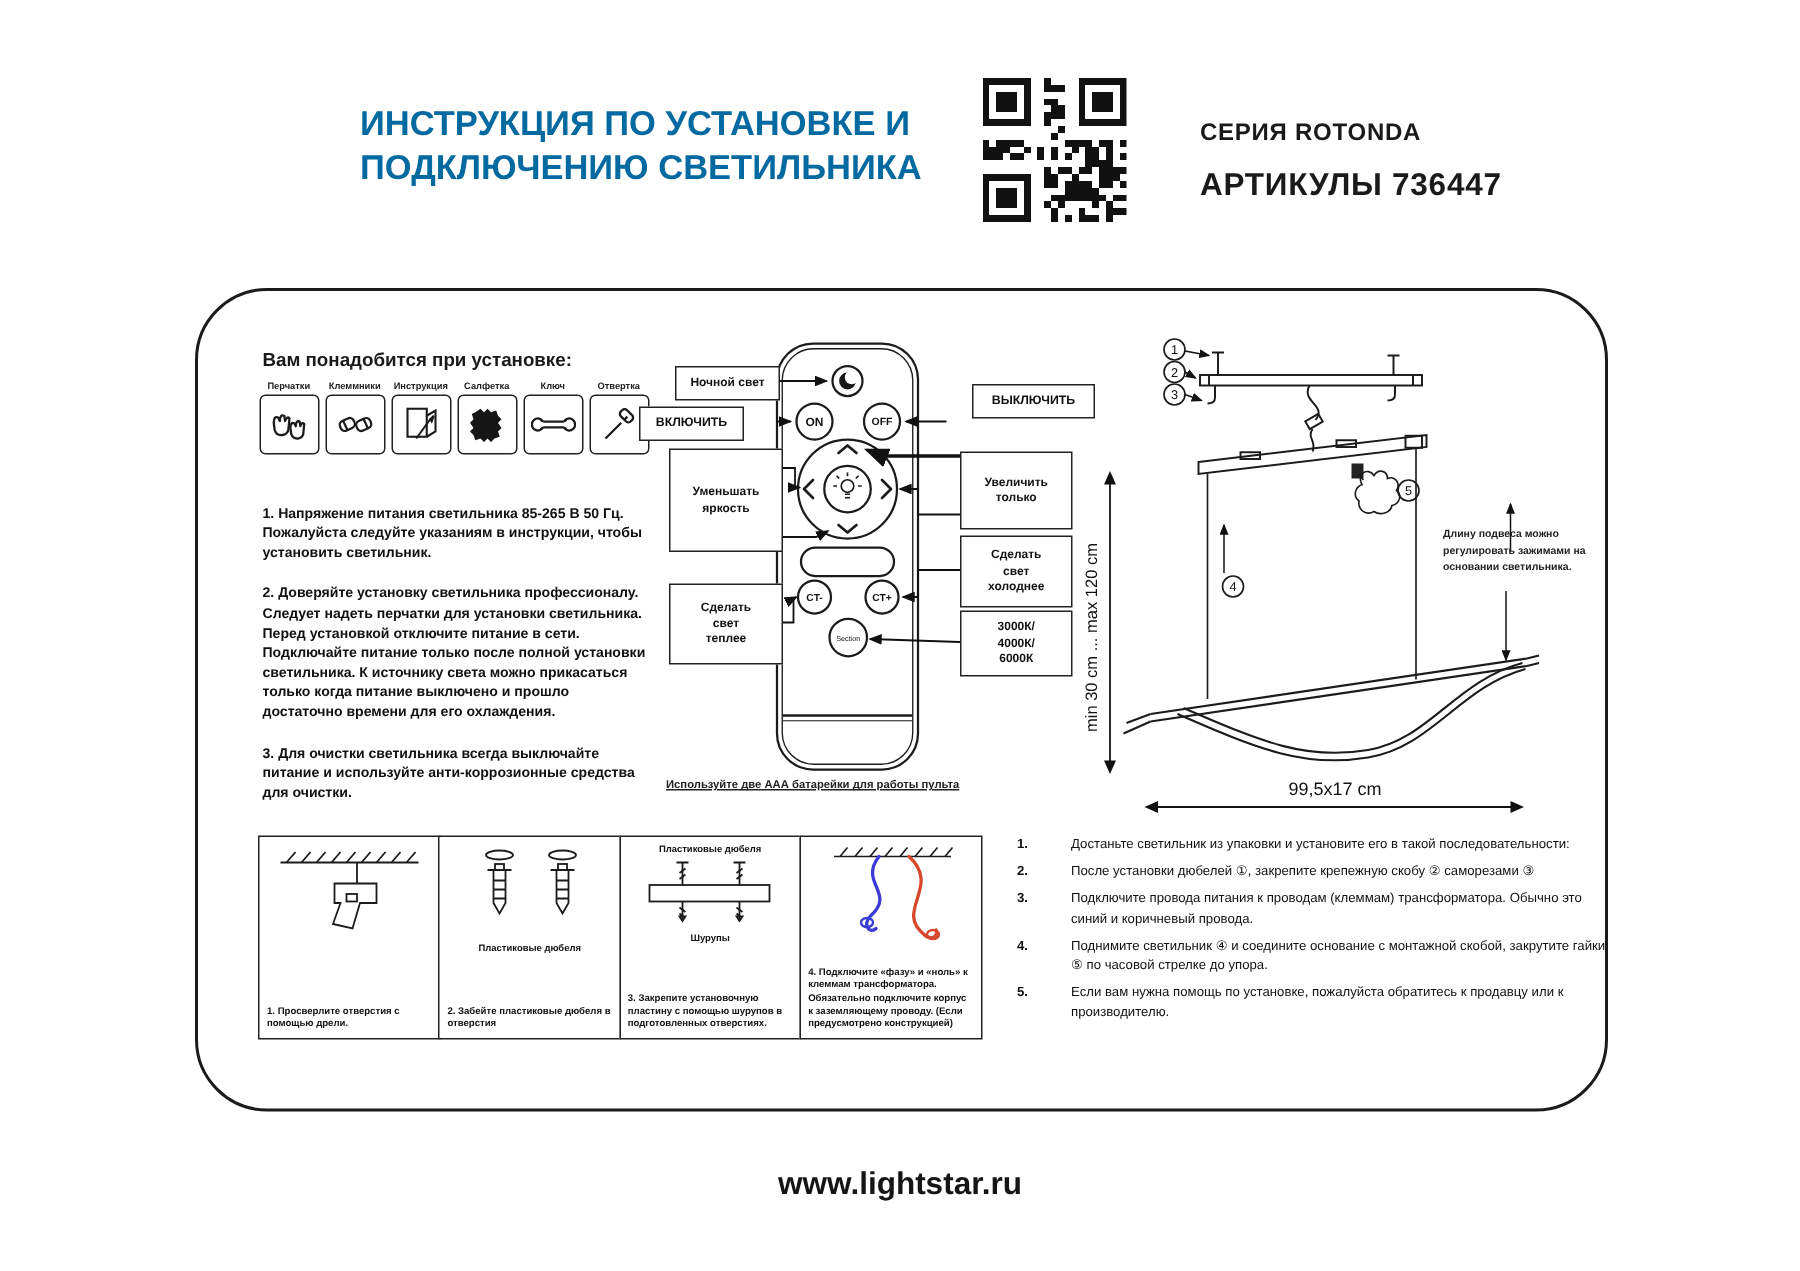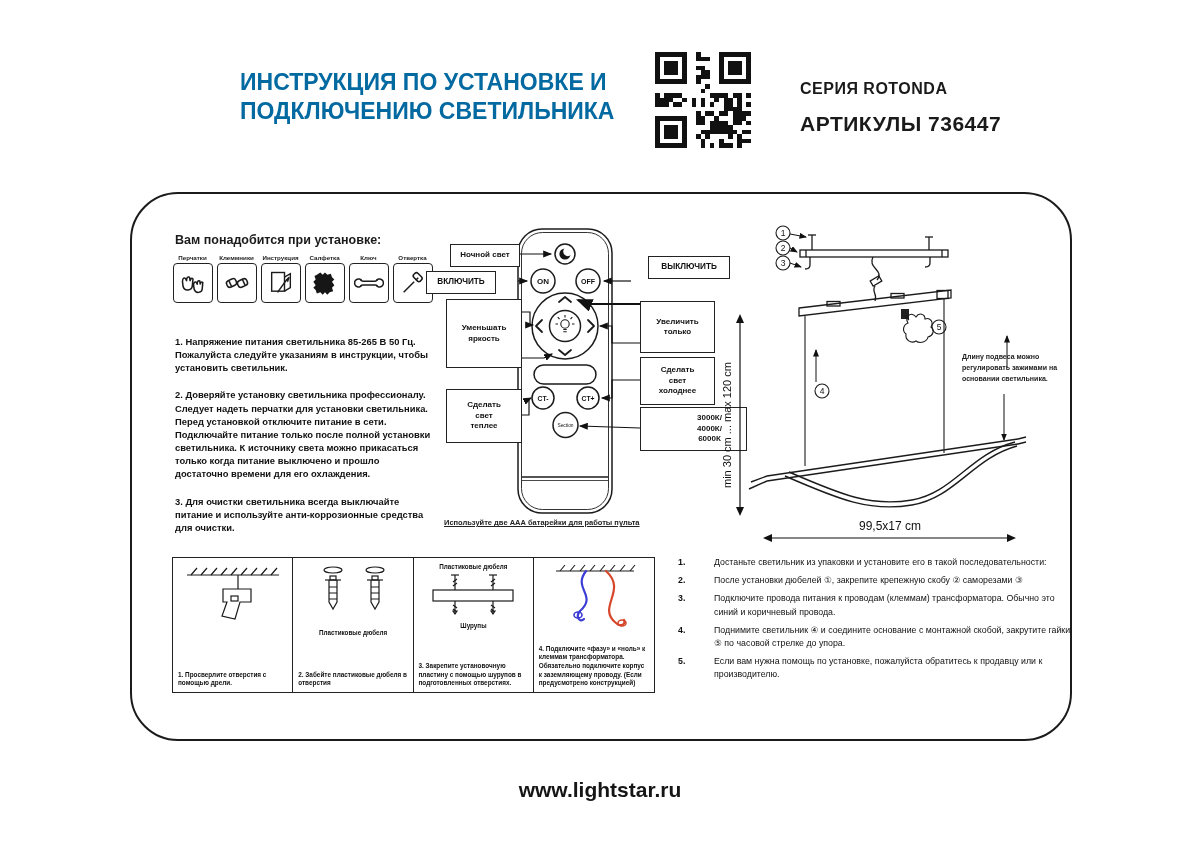--- a/index.html
+++ b/index.html
@@ -35,21 +35,21 @@
   .box-on{left:426px;top:271px;width:68px;height:21px;font-size:8.2px;}
   .box-decrease{left:446px;top:299px;width:74px;height:67px;}
   .box-decrease span{display:inline-block;width:52px;}
   .box-warmer{left:446px;top:389px;width:74px;height:52px;}
   .box-warmer span{display:inline-block;width:34px;}
   .box-off{left:631px;top:256px;width:80px;height:21px;font-size:8.2px;margin-left:17px;}
   .box-increase{left:640px;top:301px;width:73px;height:50px;}
   .box-increase span{display:inline-block;width:46px;}
   .box-colder{left:640px;top:357px;width:73px;height:46px;}
   .box-colder span{display:inline-block;width:38px;}
-  .box-temps{left:640px;top:407px;width:73px;height:42px;padding-left:32px;}
+  .box-temps{left:640px;top:407px;width:73px;height:42px;}
   .box-temps span{display:inline-block;width:32px;}
   .battery-note{position:absolute;left:444px;top:518px;width:272px;text-align:left;font-size:7.5px;font-weight:600;color:#222;text-decoration:underline;}
   
   .lamp-svg{position:absolute;left:715px;top:210px;}
   .diagram-note{position:absolute;left:962px;top:352px;width:122px;font-size:7px;font-weight:600;line-height:1.55;color:#222;}
   
   .panels{position:absolute;left:172px;top:557px;width:481px;height:136px;display:flex;}
   .panel{flex:1;border:1.6px solid #222;margin-right:-1.6px;background:#fff;display:flex;flex-direction:column;
          justify-content:space-between;padding:5px 5px 4px 5px;}
   .panel-draw{display:flex;flex-direction:column;align-items:center;}

